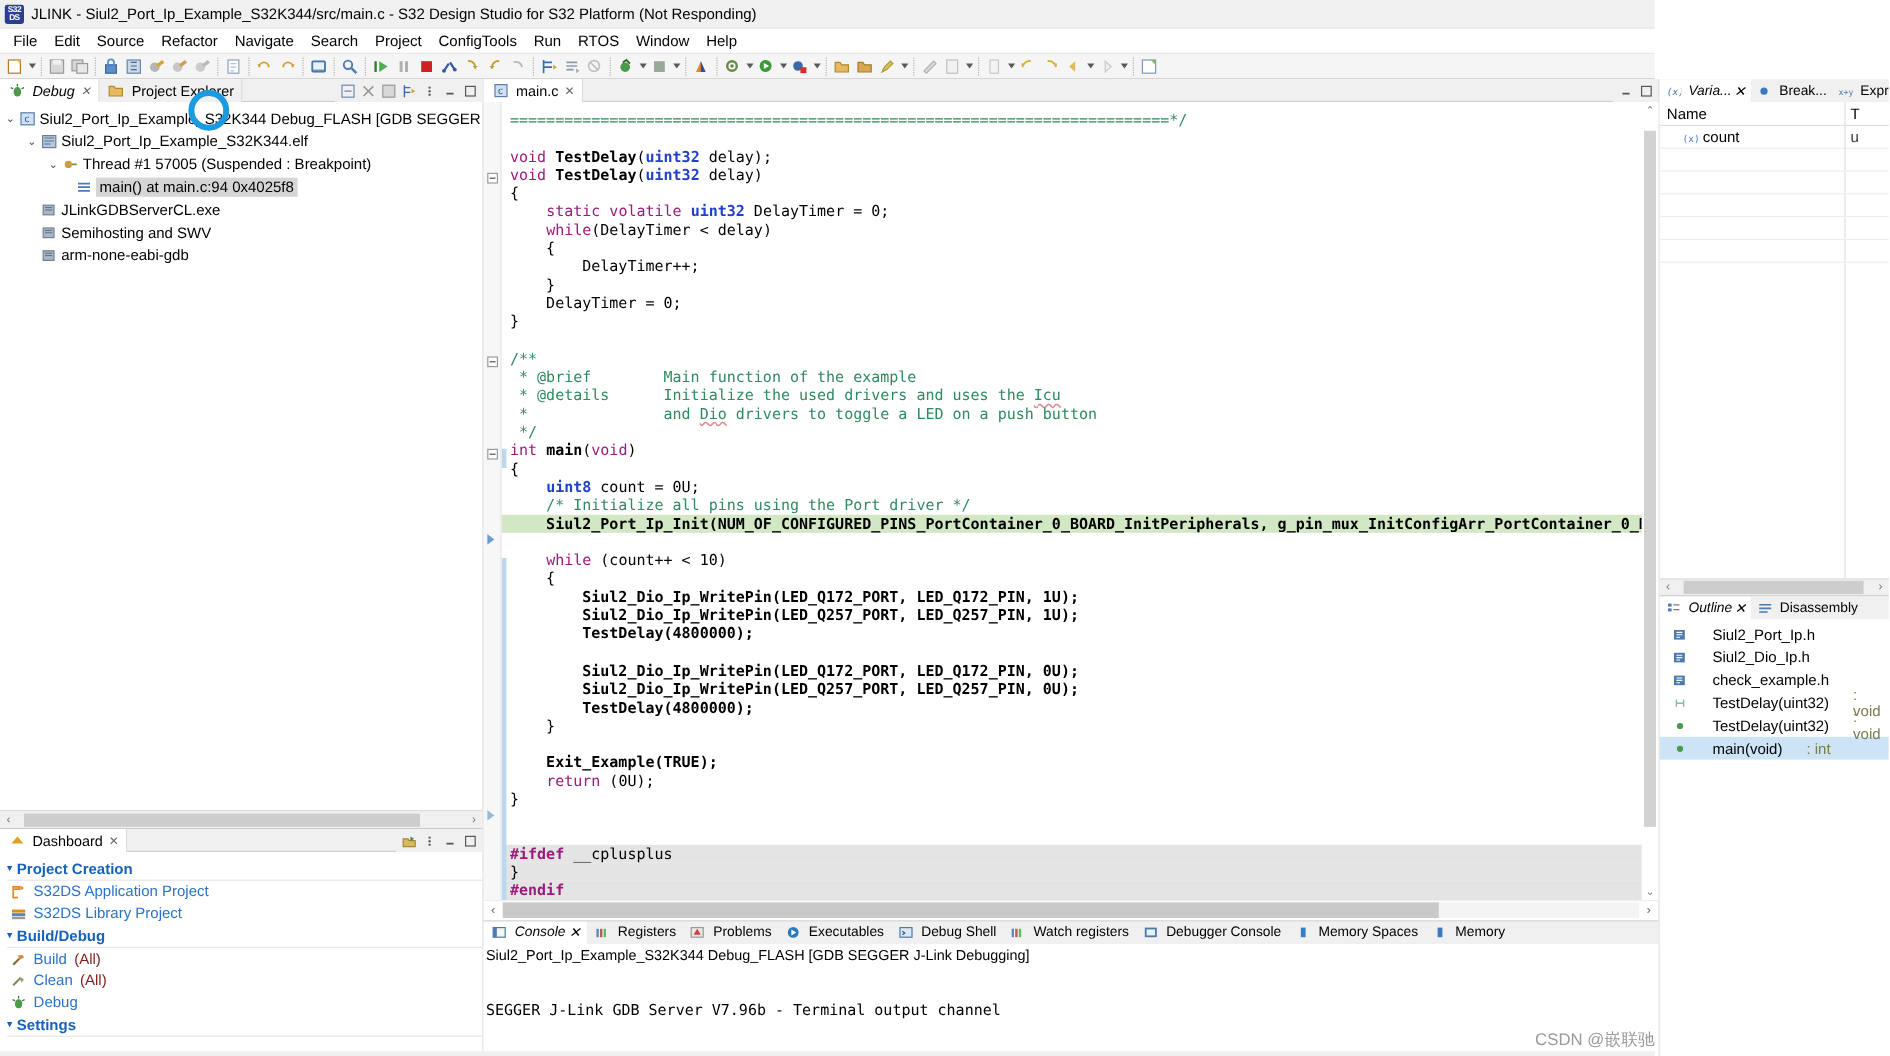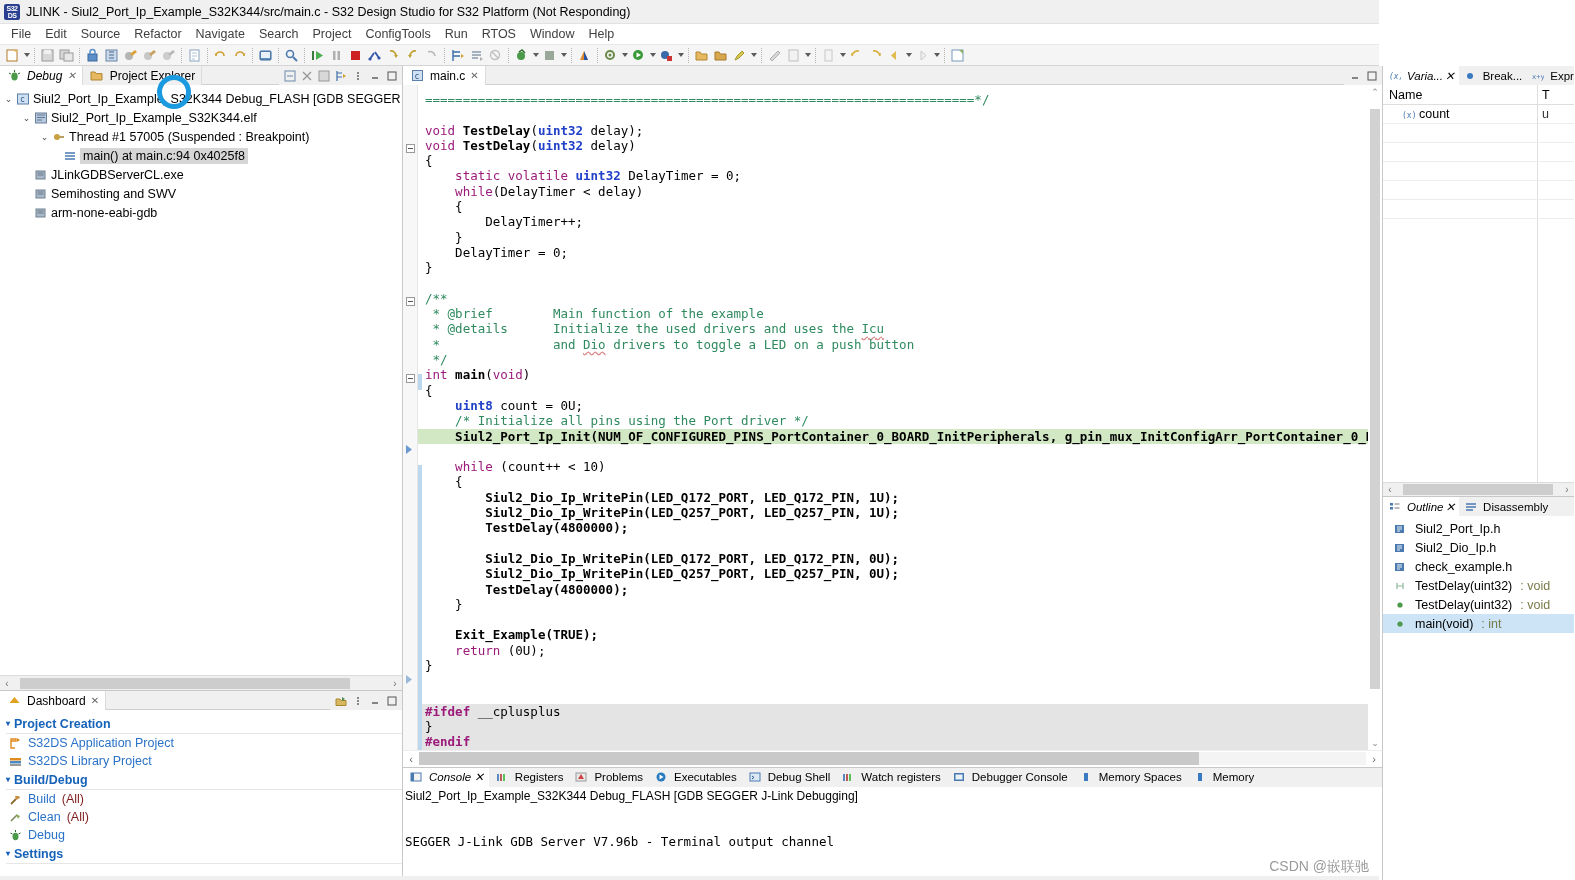--- a/index.html
+++ b/index.html
@@ -28,21 +28,21 @@
     display: flex; flex-direction: column; align-items: center; justify-content: center;
     font-weight: bold; letter-spacing: -0.5px;
   }
   .title-text { font-size: 12.5px; color: #000; }
 
   
   .menubar {
     height: 20px; display: flex; align-items: center;
     background: #ffffff; padding-left: 4px;
   }
-  .menubar .mi { padding: 1px 7px; font-size: 12.5px; color: #404040; cursor: default; }
+  .menubar .mi { padding: 1px 7px; font-size: 12.5px; color: #000000; cursor: default; }
 
   
   .toolbar {
     height: 22px; display: flex; align-items: center;
     background: #f5f5f5; border-top: 1px solid #e8e8e8;
     border-bottom: 1px solid #d4d4d4; padding-left: 3px;
     overflow: hidden;
   }
   .tb { width: 17px; height: 17px; margin: 0 1px; position: relative;
         display: inline-flex; align-items: center; justify-content: center; }
@@ -178,35 +178,35 @@
   .vrc2 { flex: 1; padding-left: 4px; overflow: hidden; color: #333; }
   .vempty { display: flex; height: 19px; border-bottom: 1px solid #ededed; }
   .vempty .c1 { width: 155px; border-right: 1px solid #dedede; }
   .vempty .c2 { flex: 1; }
   .vhscroll { height: 14px; background: #f0f0f0; display: flex; align-items: center;
               border-top: 1px solid #dcdcdc; }
 
   .outlinepanel { flex: 1; display: flex; flex-direction: column;
                   border-top: 1px solid #c8c8c8; }
   .olist { flex: 1; padding-top: 3px; font-size: 12.5px; overflow: hidden; }
-  .orow { display: flex; align-items: center; gap: 8px; height: 19px; padding-left: 10px; }
+  .orow { display: flex; align-items: center; gap: 20px; height: 19px; padding-left: 10px; }
   .orow.sel { background: #cde4f7; }
   .oicon { width: 14px; height: 14px; display: inline-flex; align-items: center;
            justify-content: center; flex: none; }
   .osig { color: #7a7a4a; }
 
   
   .ring {
     position: absolute; border: 5px solid #1b9ae0; border-radius: 50%;
     width: 34px; height: 34px; pointer-events: none; z-index: 50;
   }
 
   
   .watermark {
-    position: absolute; right: 10px; bottom: 4px;
+    position: absolute; right: 0; bottom: 4px;
     font-size: 14px; color: #9a9a9a; z-index: 60;
   }
   .statusstrip { position: absolute; left: 0; right: 0; bottom: 0; height: 4px; background: #f0f0f0; }
 </style>
 </head>
 <body>
 
 <div id="app">
 
   <div class="titlebar">

